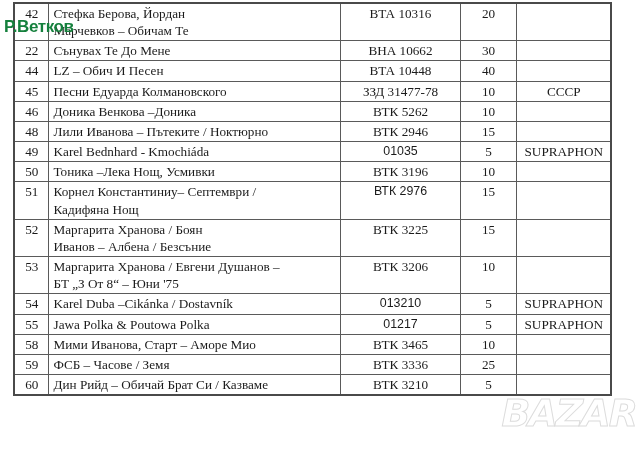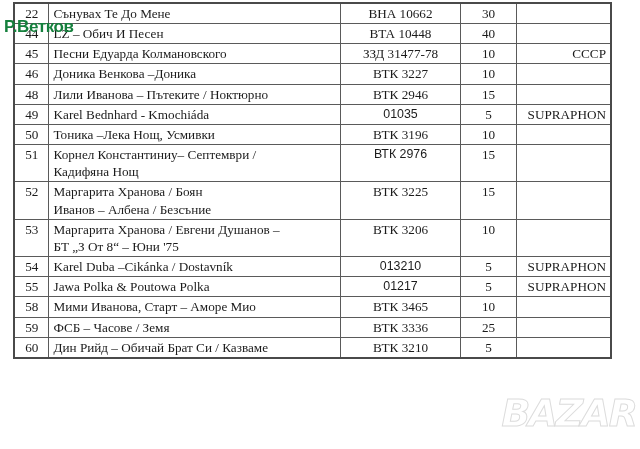--- a/index.html
+++ b/index.html
@@ -75,21 +75,21 @@
   col.c-num   { width: 34px; }
   col.c-title { width: 292px; }
   col.c-cat   { width: 120px; }
   col.c-qty   { width: 56px; }
   col.c-label { width: 95px; }
 
   td.num   { text-align: center; padding-left: 0; padding-right: 0; }
   td.title { text-align: left; }
   td.cat   { text-align: center; }
   td.qty   { text-align: center; }
-  td.label { text-align: right; padding-left: 6px; }
+  td.label { text-align: center; padding-left: 6px; }
 
   td.cat.sans {
     font-family: "Liberation Sans", "DejaVu Sans", sans-serif;
     font-size: 12.4px;
   }
 
   .line2 { display: block; }
 </style>
 </head>
 <body>
@@ -100,20 +100,27 @@
   <table class="catalog">
     <colgroup>
       <col class="c-num">
       <col class="c-title">
       <col class="c-cat">
       <col class="c-qty">
       <col class="c-label">
     </colgroup>
     <tbody id="catalog-body">
         <tr>
+          <td class="num">42</td>
+          <td class="title"><span class="line1">Стефка Берова, Йордан</span><span class="line2">Марчевков – Обичам Те</span></td>
+          <td class="cat">ВТА 10316</td>
+          <td class="qty">20</td>
+          <td class="label"></td>
+        </tr>
+        <tr>
           <td class="num">22</td>
           <td class="title"><span class="line1">Сънувах Те До Мене</span></td>
           <td class="cat">ВНА 10662</td>
           <td class="qty">30</td>
           <td class="label"></td>
         </tr>
         <tr>
           <td class="num">44</td>
           <td class="title"><span class="line1">LZ – Обич И Песен</span></td>
           <td class="cat">ВТА 10448</td>
@@ -123,21 +130,21 @@
         <tr>
           <td class="num">45</td>
           <td class="title"><span class="line1">Песни Едуарда Колмановского</span></td>
           <td class="cat">ЗЗД 31477-78</td>
           <td class="qty">10</td>
           <td class="label">СССР</td>
         </tr>
         <tr>
           <td class="num">46</td>
           <td class="title"><span class="line1">Доника Венкова –Доника</span></td>
-          <td class="cat">ВТК 3227</td>
+          <td class="cat">ВТК 5262</td>
           <td class="qty">10</td>
           <td class="label"></td>
         </tr>
         <tr>
           <td class="num">48</td>
           <td class="title"><span class="line1">Лили Иванова – Пътеките / Ноктюрно</span></td>
           <td class="cat">ВТК 2946</td>
           <td class="qty">15</td>
           <td class="label"></td>
         </tr>

